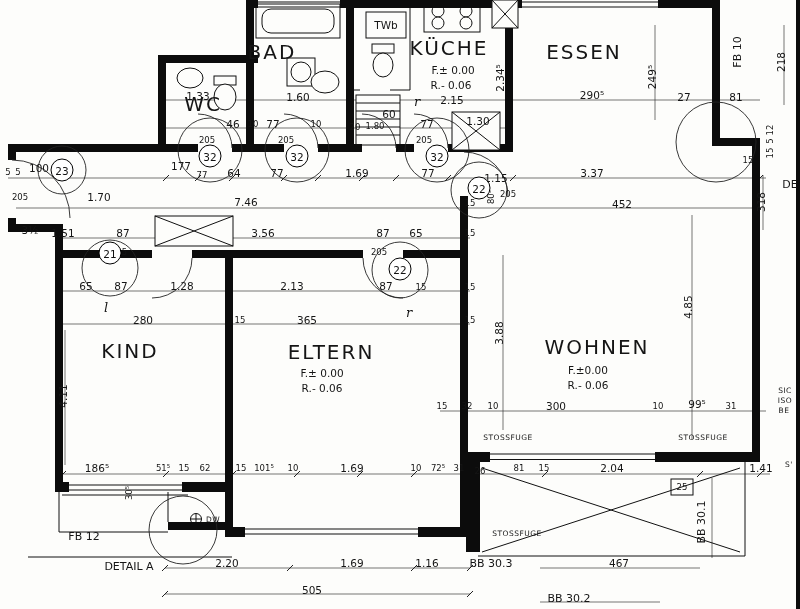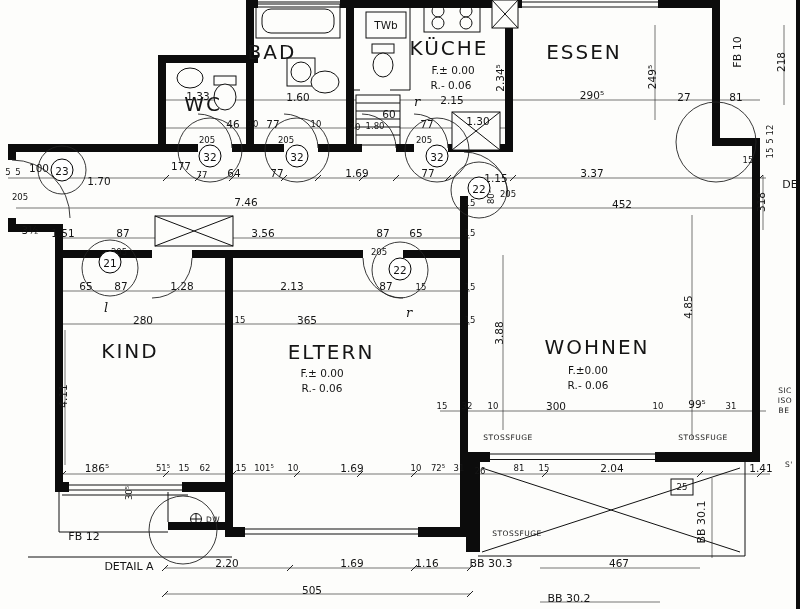--- a/index.html
+++ b/index.html
@@ -303,21 +303,21 @@
       <div class="lbl dim" style="left: 277px; top: 173px;">77</div>
       <div class="lbl dim" style="left: 357px; top: 173px;">1.69</div>
       <div class="lbl dim" style="left: 428px; top: 173px;">77</div>
       <div class="lbl dim" style="left: 496px; top: 154px; margin-top: 24px;">1.15</div>
       <div class="lbl dim" style="left: 592px; top: 173px;">3.37</div>
       <div class="lbl dim-sm" style="left: 748px; top: 160px;">15</div>
       <div class="lbl dim-sm rot" style="left: 770px; top: 130px;">12</div>
       <div class="lbl dim-sm rot" style="left: 770px; top: 141px;">5</div>
       <div class="lbl dim-sm rot" style="left: 770px; top: 153px;">15</div>
       <div class="lbl dim-sm" style="left: 20px; top: 197px;">205</div>
-      <div class="lbl dim" style="left: 99px; top: 181px;">1.70</div>
+      <div class="lbl dim" style="left: 99px; top: 197px;">1.70</div>
       <div class="lbl dim" style="left: 246px; top: 202px;">7.46</div>
       <div class="lbl dim-sm" style="left: 470px; top: 203px;">15</div>
       <div class="lbl dim-sm rot" style="left: 491px; top: 197px;">80⁵</div>
       <div class="lbl dim-sm" style="left: 508px; top: 194px;">205</div>
       <div class="lbl dim" style="left: 622px; top: 204px;">452</div>
       <div class="lbl dim rot" style="left: 761px; top: 202px;">318</div>
       <div class="lbl dim" style="left: 63px; top: 233px;">1.51</div>
       <div class="lbl dim" style="left: 123px; top: 233px;">87</div>
       <div class="lbl dim" style="left: 263px; top: 233px;">3.56</div>
       <div class="lbl dim" style="left: 383px; top: 233px;">87</div>
@@ -365,16 +365,16 @@
       <div class="lbl dim" style="left: 761px; top: 468px;">1.41</div>
       <div class="lbl dim" style="left: 227px; top: 563px;">2.20</div>
       <div class="lbl dim" style="left: 352px; top: 563px;">1.69</div>
       <div class="lbl dim" style="left: 427px; top: 563px;">1.16</div>
       <div class="lbl dim" style="left: 312px; top: 590px;">505</div>
       <div class="refcircle" style="left: 62px; top: 170px;">23</div>
       <div class="refcircle" style="left: 210px; top: 156px;">32</div>
       <div class="refcircle" style="left: 297px; top: 156px;">32</div>
       <div class="refcircle" style="left: 437px; top: 156px;">32</div>
       <div class="refcircle" style="left: 479px; top: 188px;">22</div>
-      <div class="refcircle" style="left: 110px; top: 262px; text-align: right;">21</div>
+      <div class="refcircle" style="left: 110px; top: 253px; text-align: right;">21</div>
       <div class="refcircle" style="left: 400px; top: 269px;">22</div>
     </div>
 </div>
 
 </body></html>

